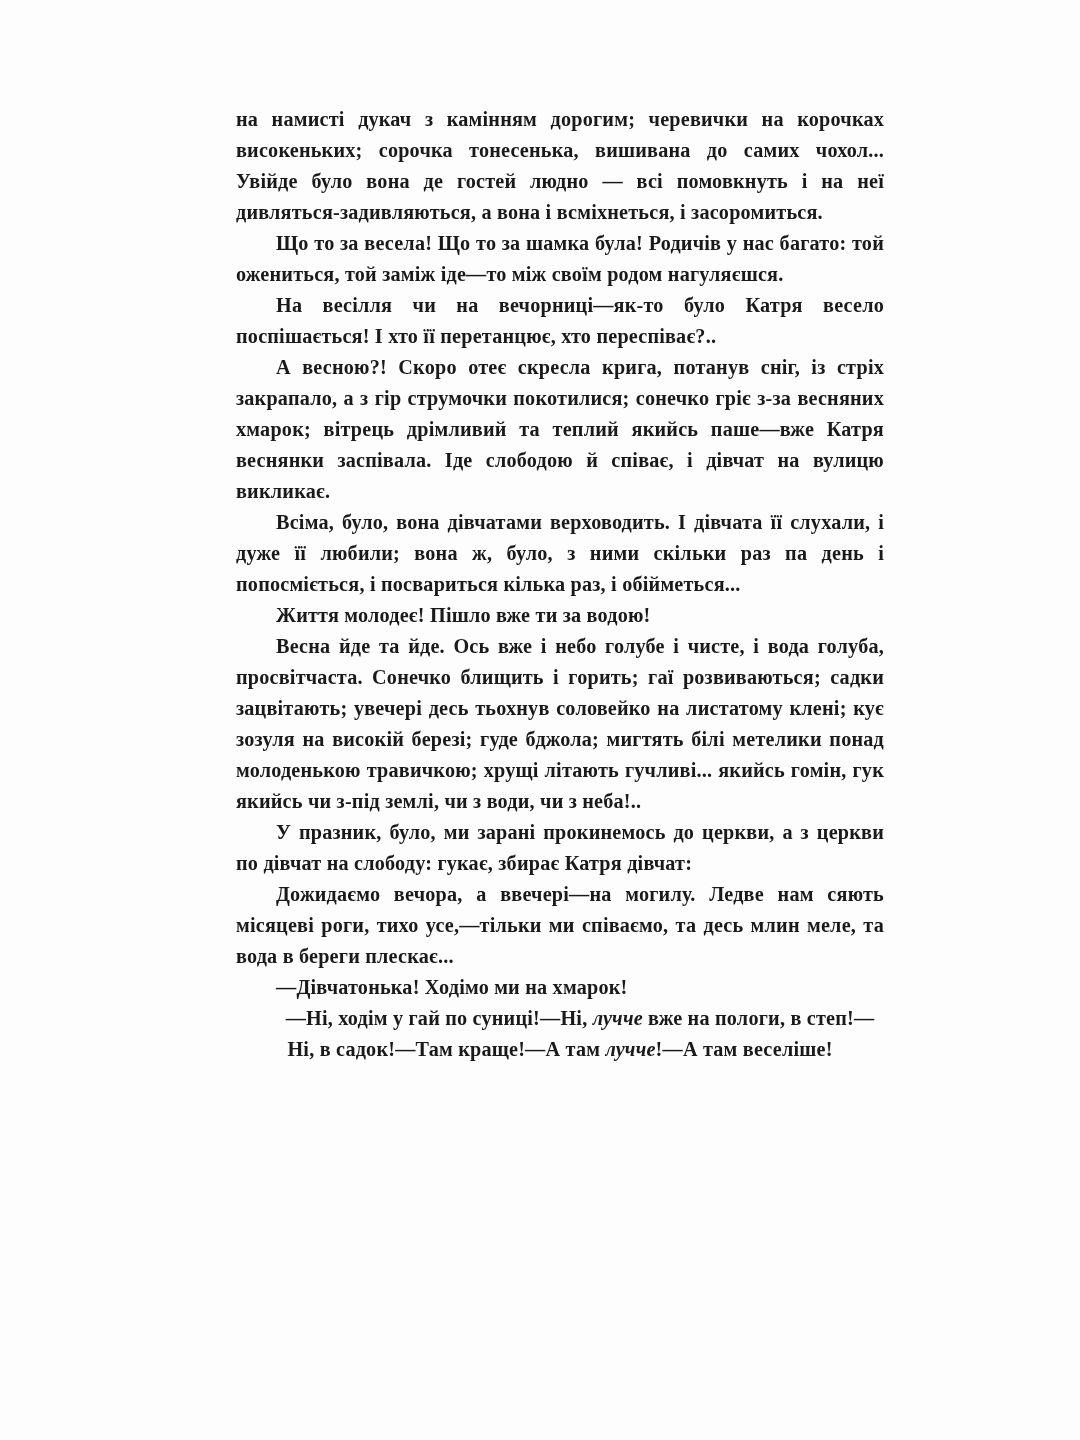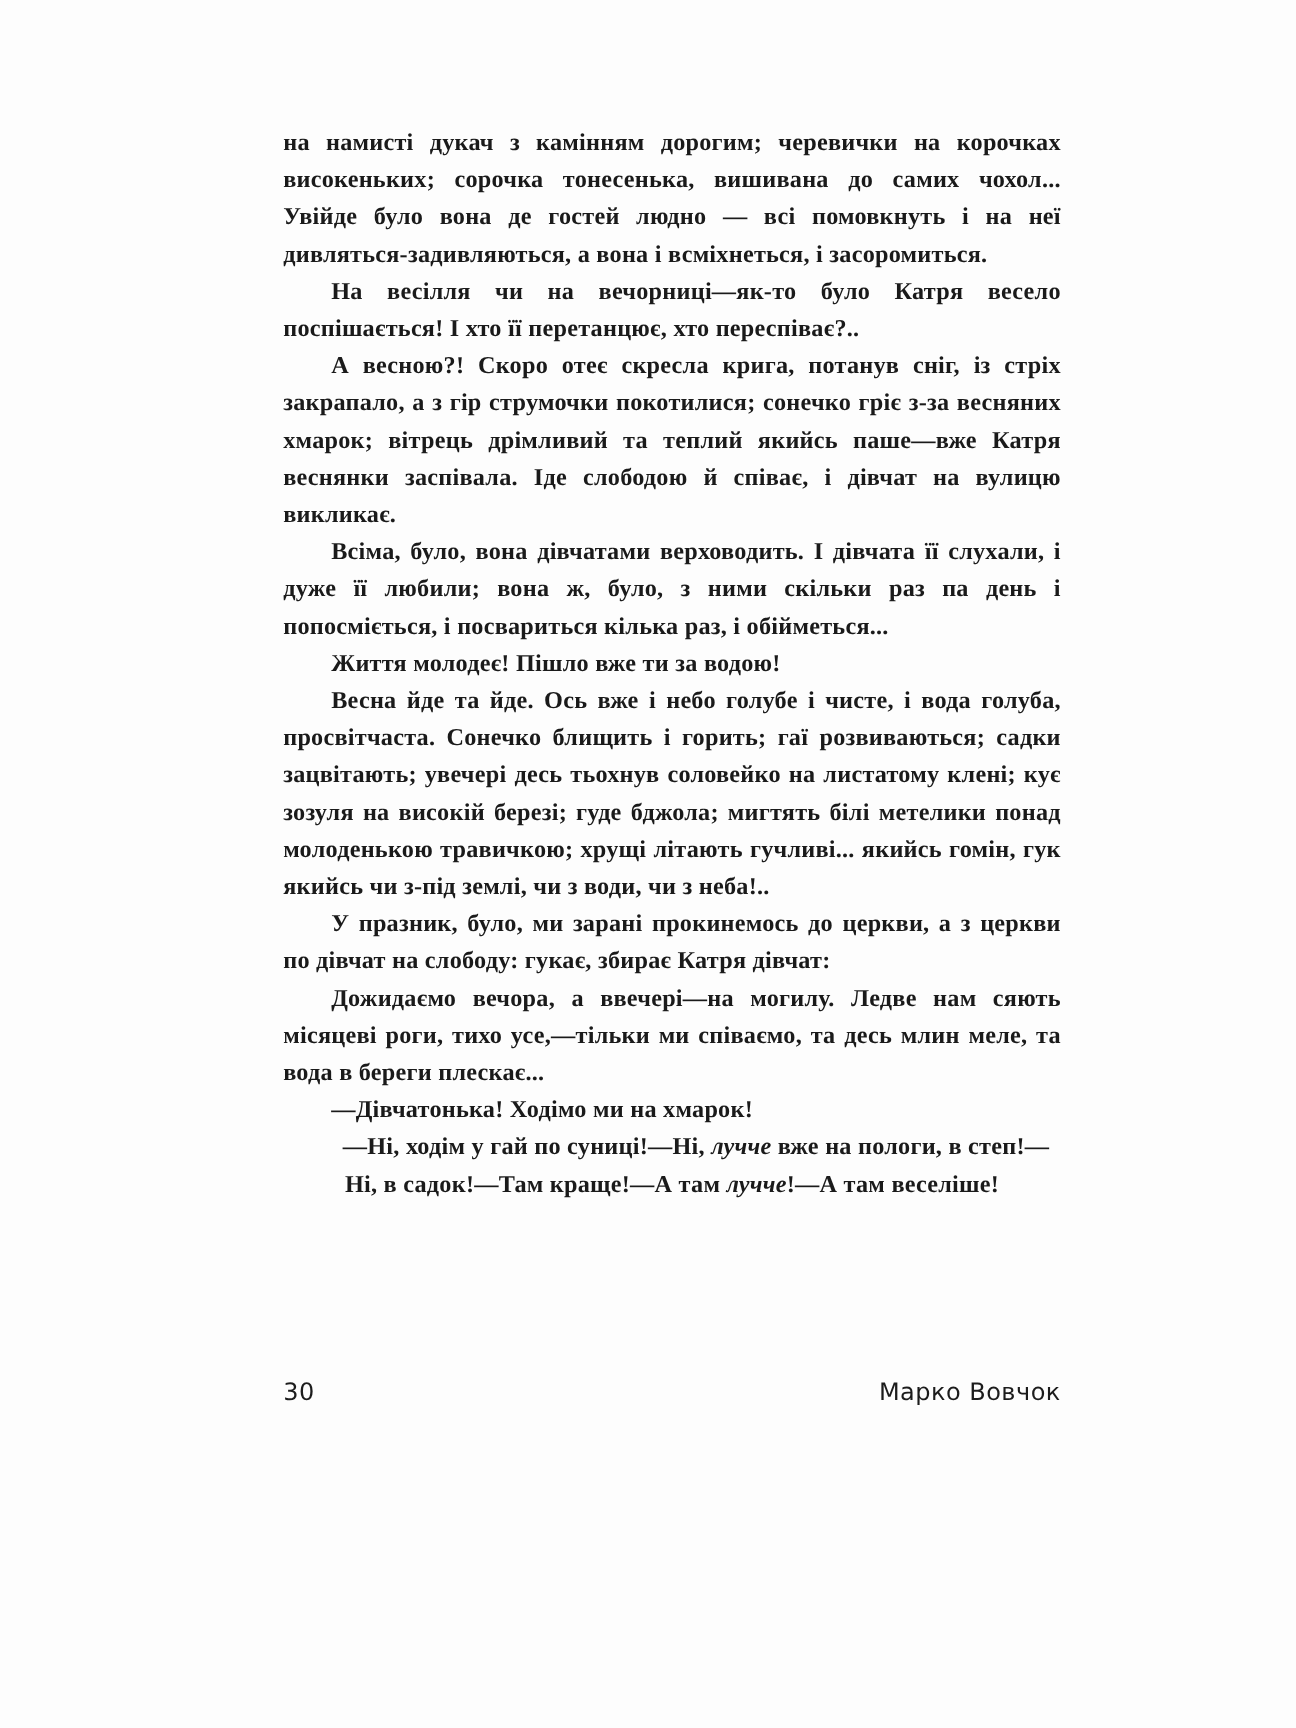--- a/index.html
+++ b/index.html
@@ -79,29 +79,26 @@
     text-align: right;
   }
 </style>
 </head>
 <body style="background: rgb(253, 253, 253); color: rgb(26, 26, 26);">
 
 <div class="page">
 
   <div class="text-block">
       <p class="no-indent">на намисті дукач з камінням дорогим; черевички на корочках високеньких; сорочка тонесенька, вишивана до самих чохол... Увійде було вона де гостей людно — всі помовкнуть і на неї дивляться-задивляються, а вона і всміхнеться, і засоромиться.</p>
+      <p>Що то за весела! Що то за шамка була! Родичів у нас багато: той ожениться, той заміж іде—то між своїм родом нагуляєшся.</p>
       <p>На весілля чи на вечорниці—як-то було Катря весело поспішається! І хто її перетанцює, хто переспіває?..</p>
       <p>А весною?! Скоро отеє скресла крига, потанув сніг, із стріх закрапало, а з гір струмочки покотилися; сонечко гріє з-за весняних хмарок; вітрець дрімливий та теплий якийсь паше—вже Катря веснянки заспівала. Іде слободою й співає, і дівчат на вулицю викликає.</p>
       <p>Всіма, було, вона дівчатами верховодить. І дівчата її слухали, і дуже її любили; вона ж, було, з ними скільки раз па день і попосміється, і посвариться кілька раз, і обійметься...</p>
       <p>Життя молодеє! Пішло вже ти за водою!</p>
       <p>Весна йде та йде. Ось вже і небо голубе і чисте, і вода голуба, просвітчаста. Сонечко блищить і горить; гаї розвиваються; садки зацвітають; увечері десь тьохнув соловейко на листатому клені; кує зозуля на високій березі; гуде бджола; мигтять білі метелики понад молоденькою травичкою; хрущі літають гучливі... якийсь гомін, гук якийсь чи з-під землі, чи з води, чи з неба!..</p>
       <p>У празник, було, ми зарані прокинемось до церкви, а з церкви по дівчат на слободу: гукає, збирає Катря дівчат:</p>
       <p>Дожидаємо вечора, а ввечері—на могилу. Ледве нам сяють місяцеві роги, тихо усе,—тільки ми співаємо, та десь млин меле, та вода в береги плескає...</p>
       <p>—Дівчатонька! Ходімо ми на хмарок!</p>
       <p>—Ні, ходім у гай по суниці!—Ні, <em>лучче</em> вже на пологи, в степ!—Ні, в садок!—Там краще!—А там <em>лучче</em>!—А там веселіше!</p>
     </div>
 
-  <div class="footer">
-    <span class="page-number">30</span>
-    <span class="author">Марко Вовчок</span>
-  </div>
 
 </div>
 
 </body></html>

